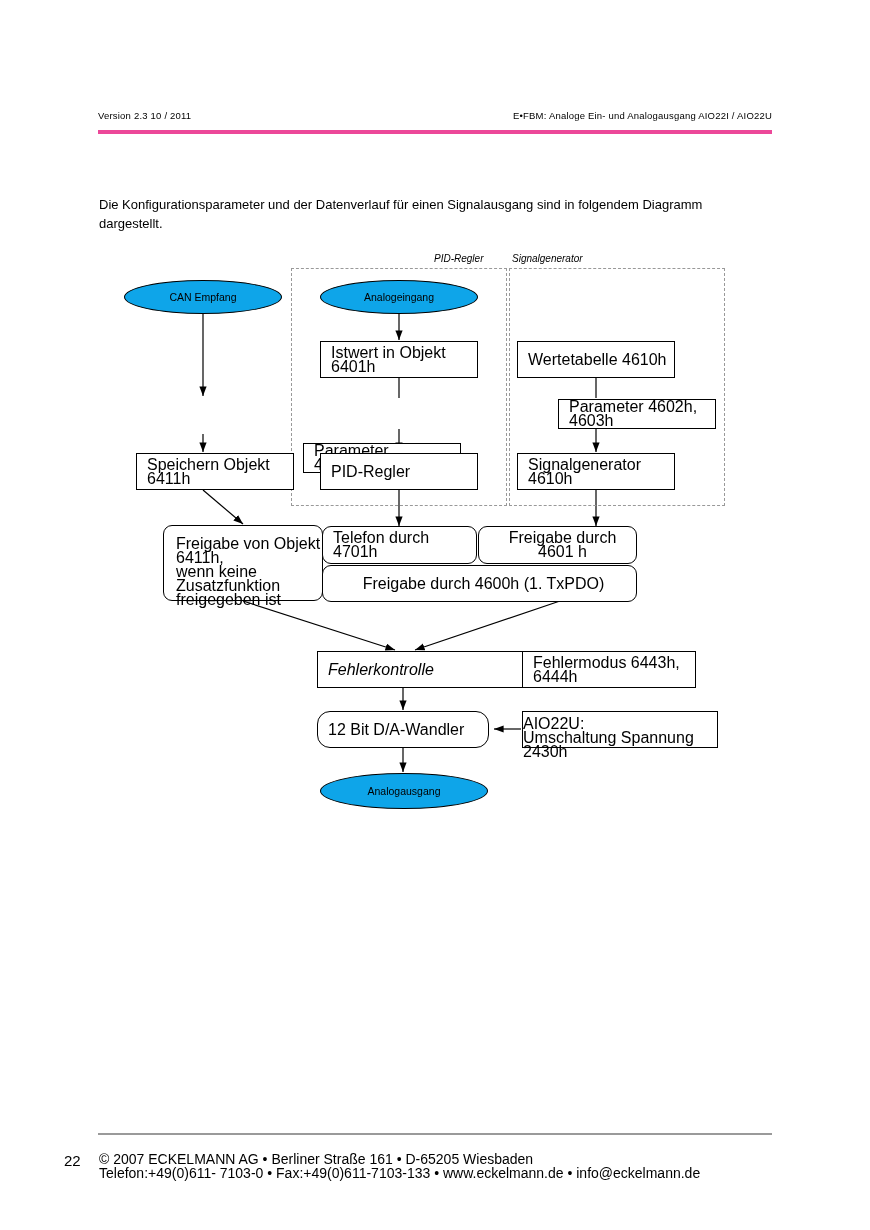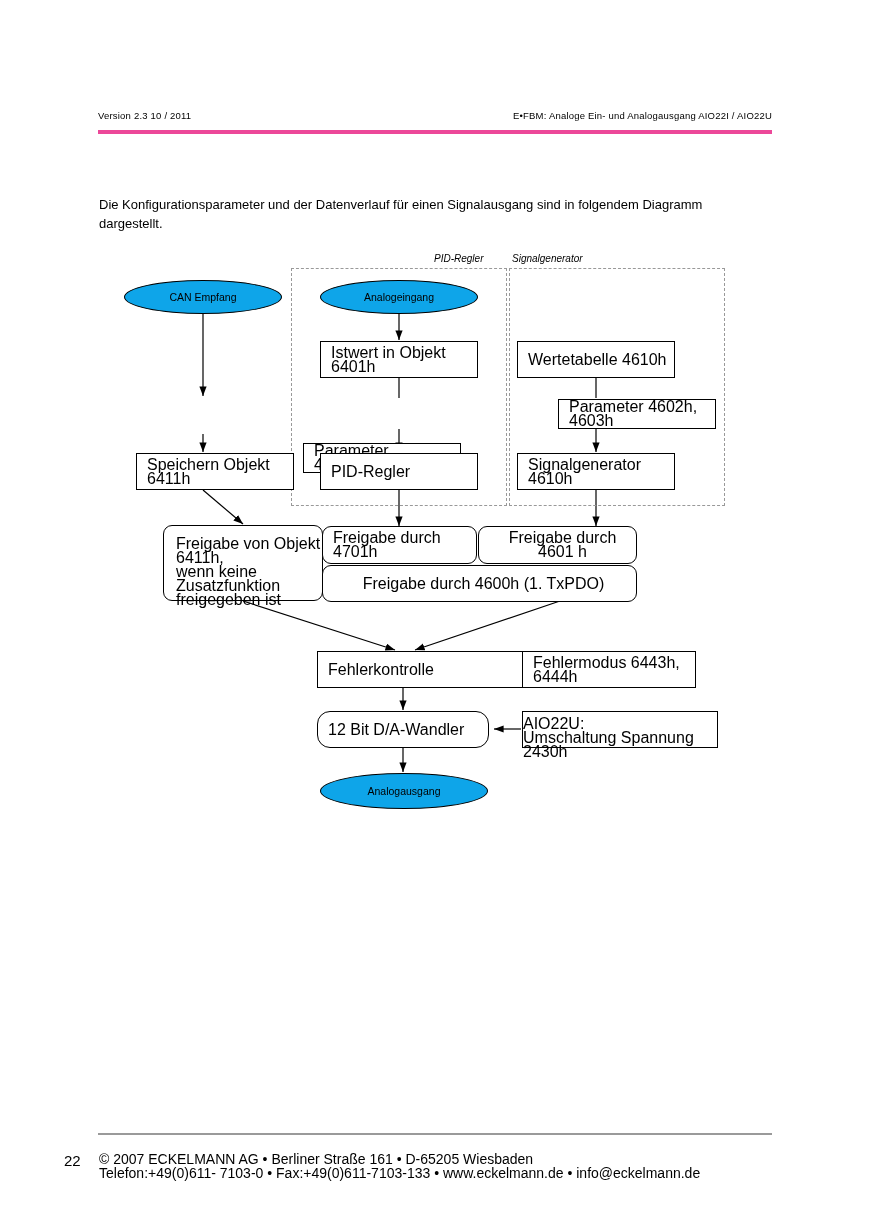--- a/index.html
+++ b/index.html
@@ -203,25 +203,25 @@
 
   <div class="node" style="left:517px; top:341px; width:158px; height:37px;">Wertetabelle 4610h</div>
   <div class="node" style="left:558px; top:399px; width:158px; height:30px;">Parameter 4602h, 4603h</div>
   <div class="node" style="left:517px; top:453px; width:158px; height:37px;">Signalgenerator 4610h</div>
 
   <div class="node rounded multiline" style="left:163px; top:525px; width:160px; height:76px; display:block; padding:11px 0 0 12px;">
     <div>Freigabe von Objekt 6411h,</div>
     <div>wenn keine Zusatzfunktion</div>
     <div>freigegeben ist</div>
   </div>
-  <div class="node rounded" style="left:322px; top:526px; width:155px; height:38px;">Freigabe durch 4701h</div>
+  <div class="node rounded" style="left:322px; top:526px; width:155px; height:38px;">Telefon durch 4701h</div>
   <div class="node rounded" style="left:478px; top:526px; width:159px; height:38px;text-align:center;">Freigabe durch 4601 h</div>
   <div class="node rounded center" style="left:322px; top:565px; width:315px; height:37px;">Freigabe durch 4600h (1. TxPDO)</div>
 
-  <div class="node" style="left:317px; top:651px; width:207px; height:37px;">Fehlerkontrolle</div>
+  <div class="node" style="left:317px; top:651px; width:207px; height:37px;font-style:italic;">Fehlerkontrolle</div>
   <div class="node" style="left:522px; top:651px; width:174px; height:37px;">Fehlermodus 6443h, 6444h</div>
   <div class="node" style="left:317px; top:711px; width:172px; height:37px;border-radius:13px;">12 Bit D/A-Wandler</div>
   <div class="node" style="left:522px; top:711px; width:196px; height:37px; display:block; padding:5px 0 0 0;">
     <div>AIO22U:</div>
     <div>Umschaltung Spannung 2430h</div>
   </div>
 
   <div class="footer-rule"></div>
   <div class="page-number">22</div>
   <div class="footer-text">

